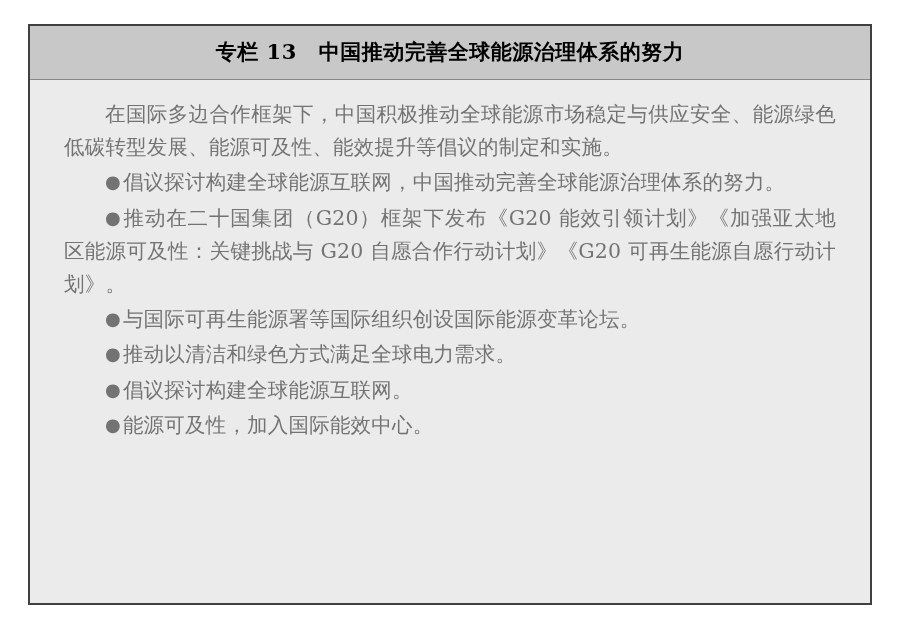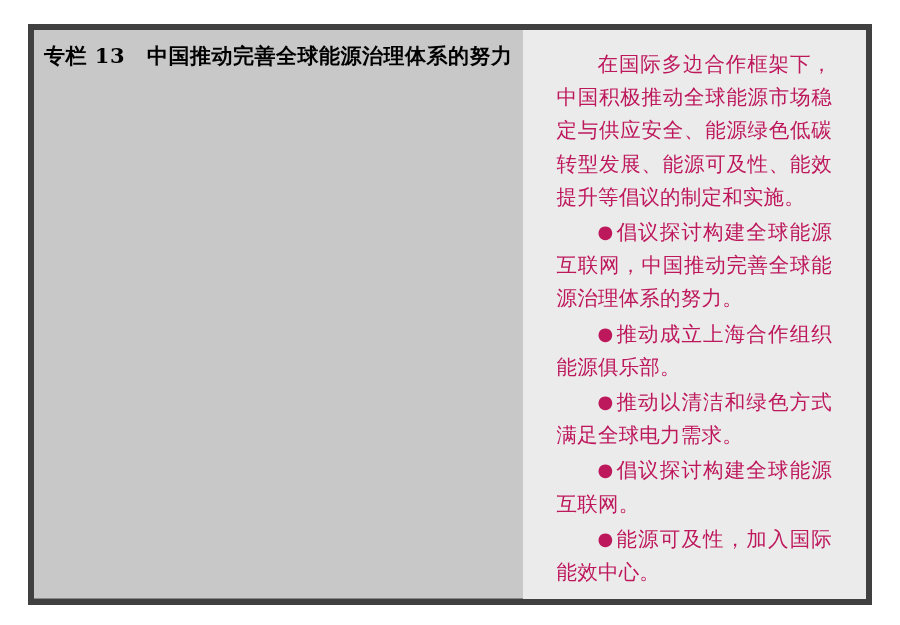--- a/index.html
+++ b/index.html
@@ -15,27 +15,27 @@
   }
   .page {
     position: relative;
     width: 900px;
     height: 625px;
     box-sizing: border-box;
     padding: 24px 28px 20px 28px;
     background: #ffffff;
   }
   .box {
-    border: 6px solid #404040;
+    border: 2px solid #404040;
     background: #ebebeb;
     width: 100%;
     height: 100%;
     box-sizing: border-box;
     display: flex;
-    flex-direction: row;
+    flex-direction: column;
   }
   .box-header {
     background: #c8c8c8;
     border-bottom: 1px solid #888888;
     text-align: center;
     padding: 12px 10px 13px 10px;
     flex: 0 0 auto;
   }
   .box-title {
     font-size: 21px;
@@ -50,21 +50,21 @@
   .box-body {
     flex: 1 1 auto;
     padding: 18px 34px 10px 34px;
     box-sizing: border-box;
     background: #ebebeb;
   }
   p.para {
     margin: 0 0 2px 0;
     font-size: 20.5px;
     line-height: 1.62;
-    color: #be185d;
+    color: #737373;
     text-align: justify;
     text-justify: inter-ideograph;
     letter-spacing: 0.2px;
   }
   p.indent {
     text-indent: 2em;
   }
   p.bullet {
     text-indent: 2em;
   }
@@ -80,19 +80,20 @@
 <div class="page">
   <div class="box">
     <div class="box-header">
       <div class="box-title">
         <span class="title-num">专栏 13</span><span>中国推动完善全球能源治理体系的努力</span>
       </div>
     </div>
     <div class="box-body">
       <p class="para indent">在国际多边合作框架下，中国积极推动全球能源市场稳定与供应安全、能源绿色低碳转型发展、能源可及性、能效提升等倡议的制定和实施。</p>
       <p class="para bullet"><span class="dot">●</span><span>倡议探讨构建全球能源互联网，中国推动完善全球能源治理体系的努力。</span></p>
-      <p class="para bullet"><span class="dot">●</span><span>推动成立上海合作组织能源俱乐部。</span></p>
+      <p class="para bullet"><span class="dot">●</span><span>推动在二十国集团（G20）框架下发布《G20 能效引领计划》《加强亚太地区能源可及性：关键挑战与 G20 自愿合作行动计划》《G20 可再生能源自愿行动计划》。</span></p>
+      <p class="para bullet"><span class="dot">●</span><span>与国际可再生能源署等国际组织创设国际能源变革论坛。</span></p>
       <p class="para bullet"><span class="dot">●</span><span>推动以清洁和绿色方式满足全球电力需求。</span></p>
       <p class="para bullet"><span class="dot">●</span><span>倡议探讨构建全球能源互联网。</span></p>
       <p class="para bullet"><span class="dot">●</span><span>能源可及性，加入国际能效中心。</span></p>
     </div>
   </div>
 </div>
 
 </body></html>

